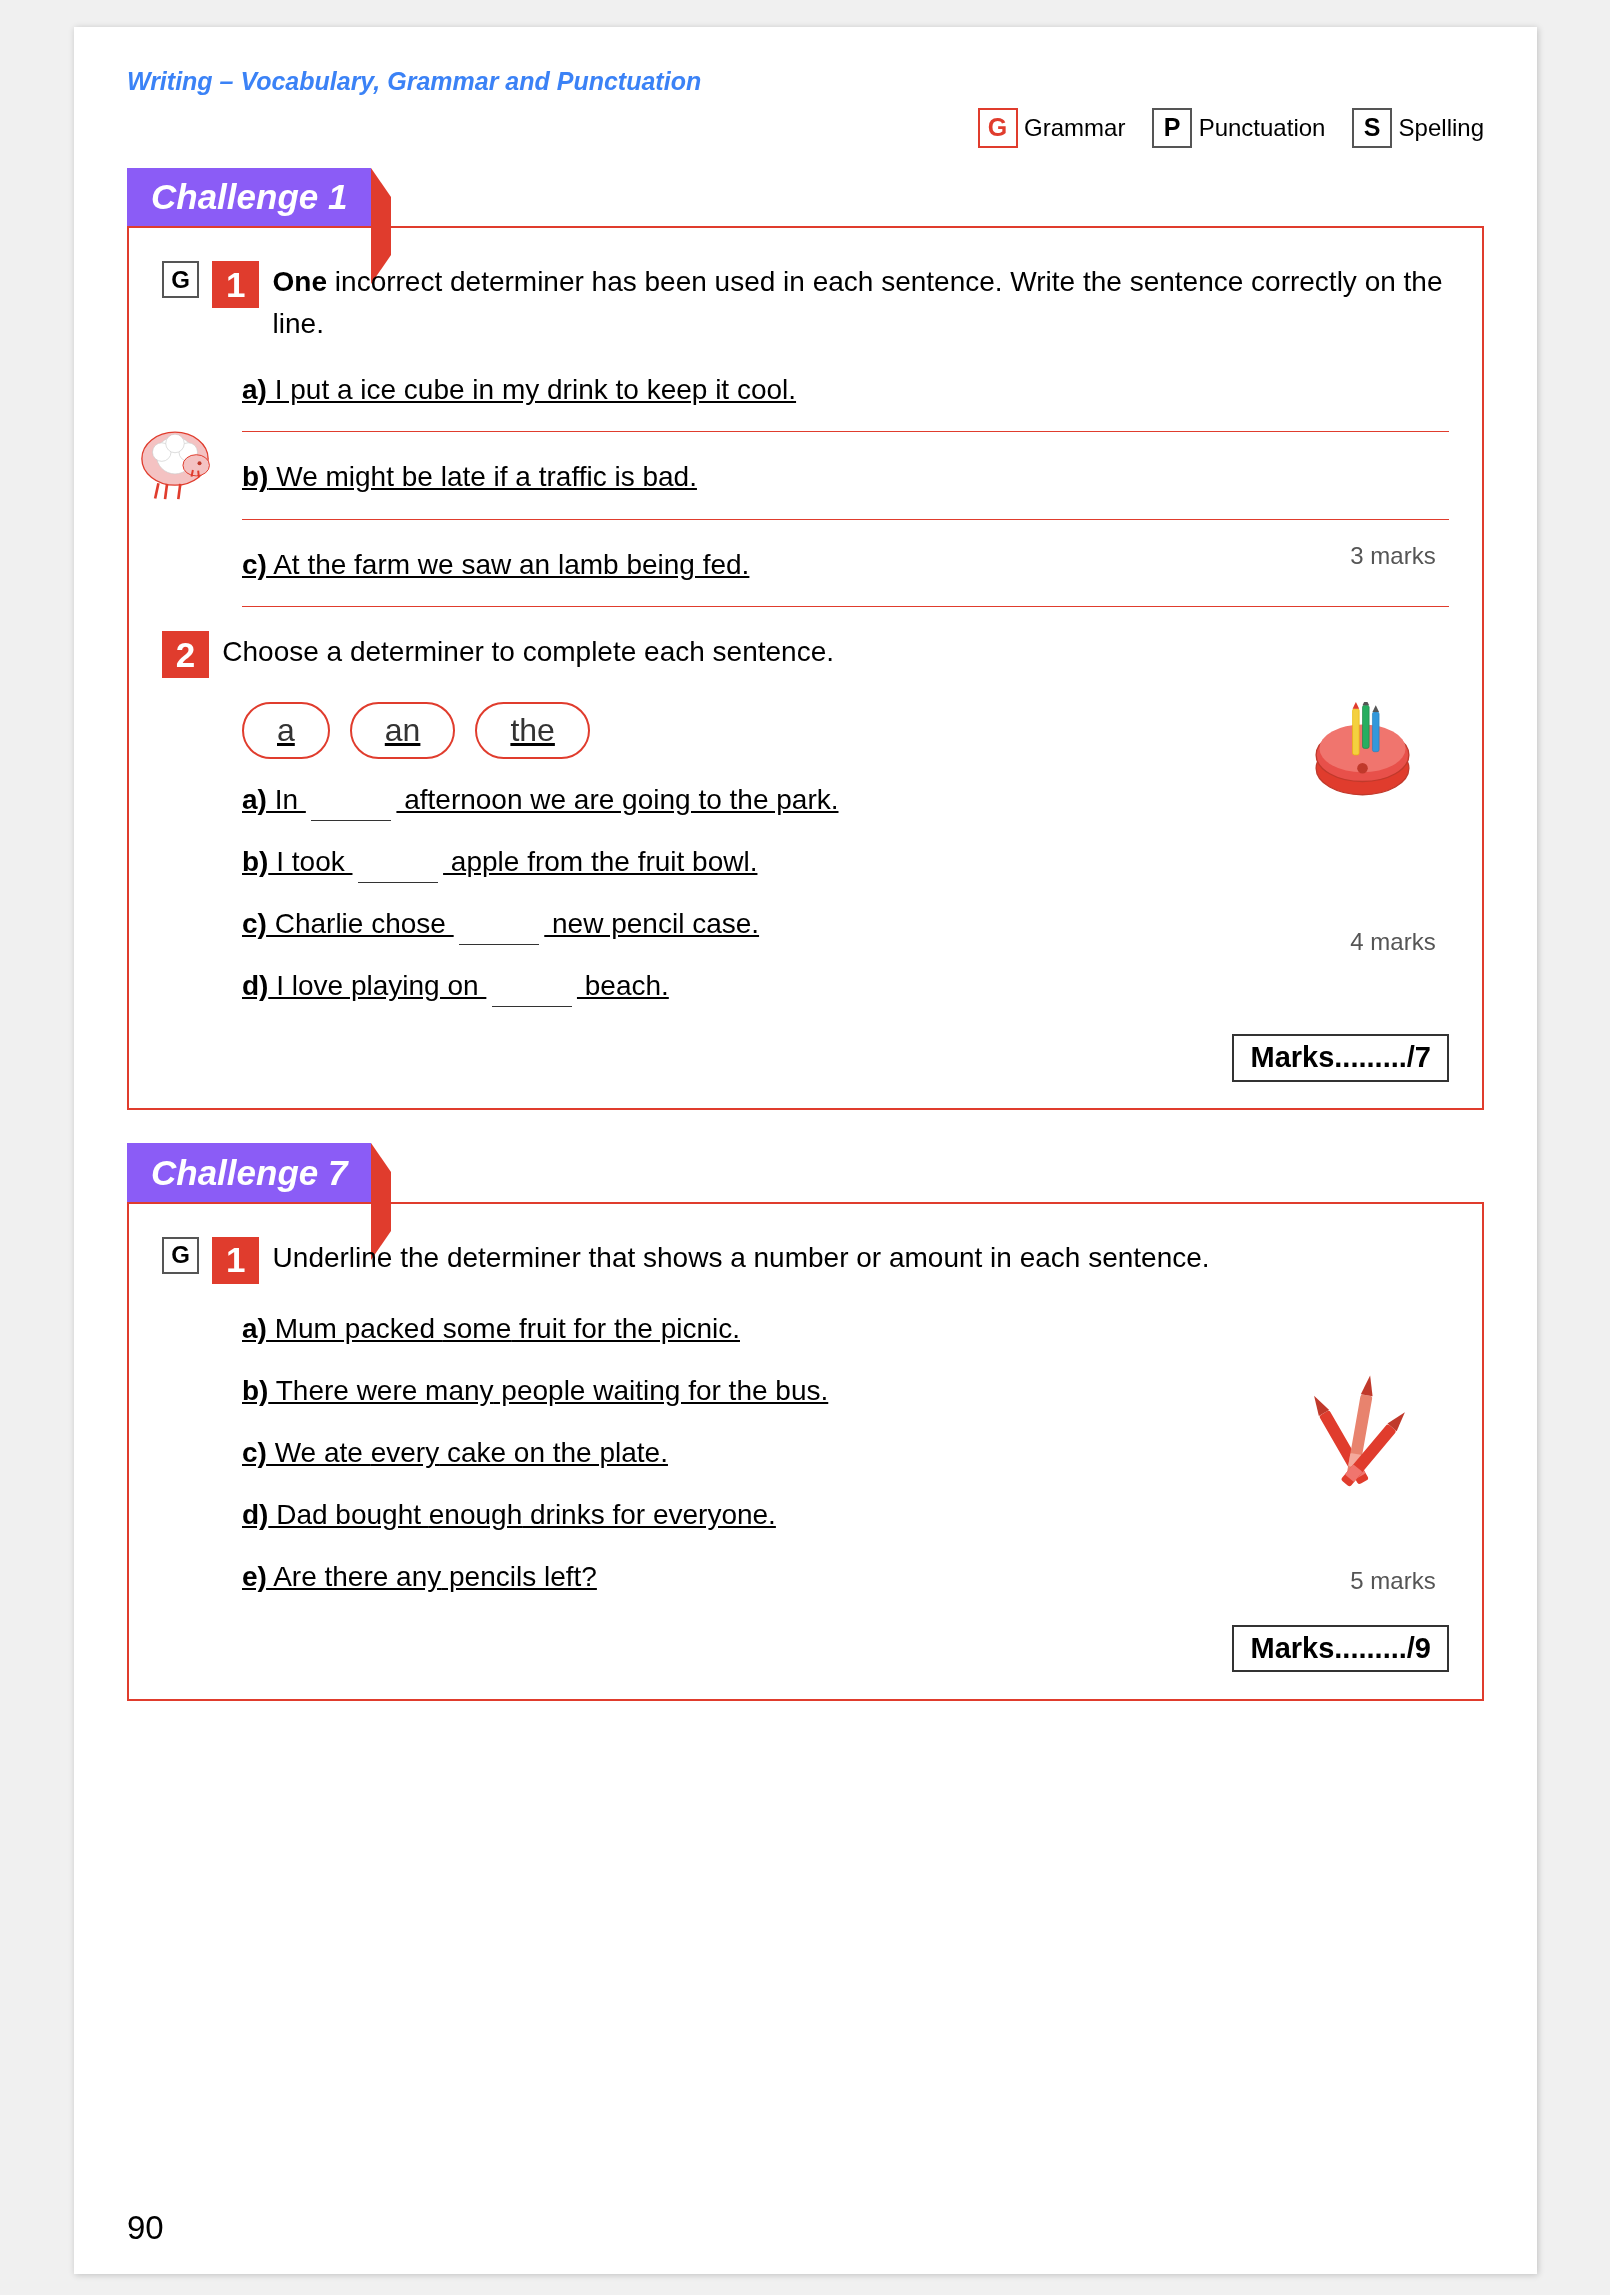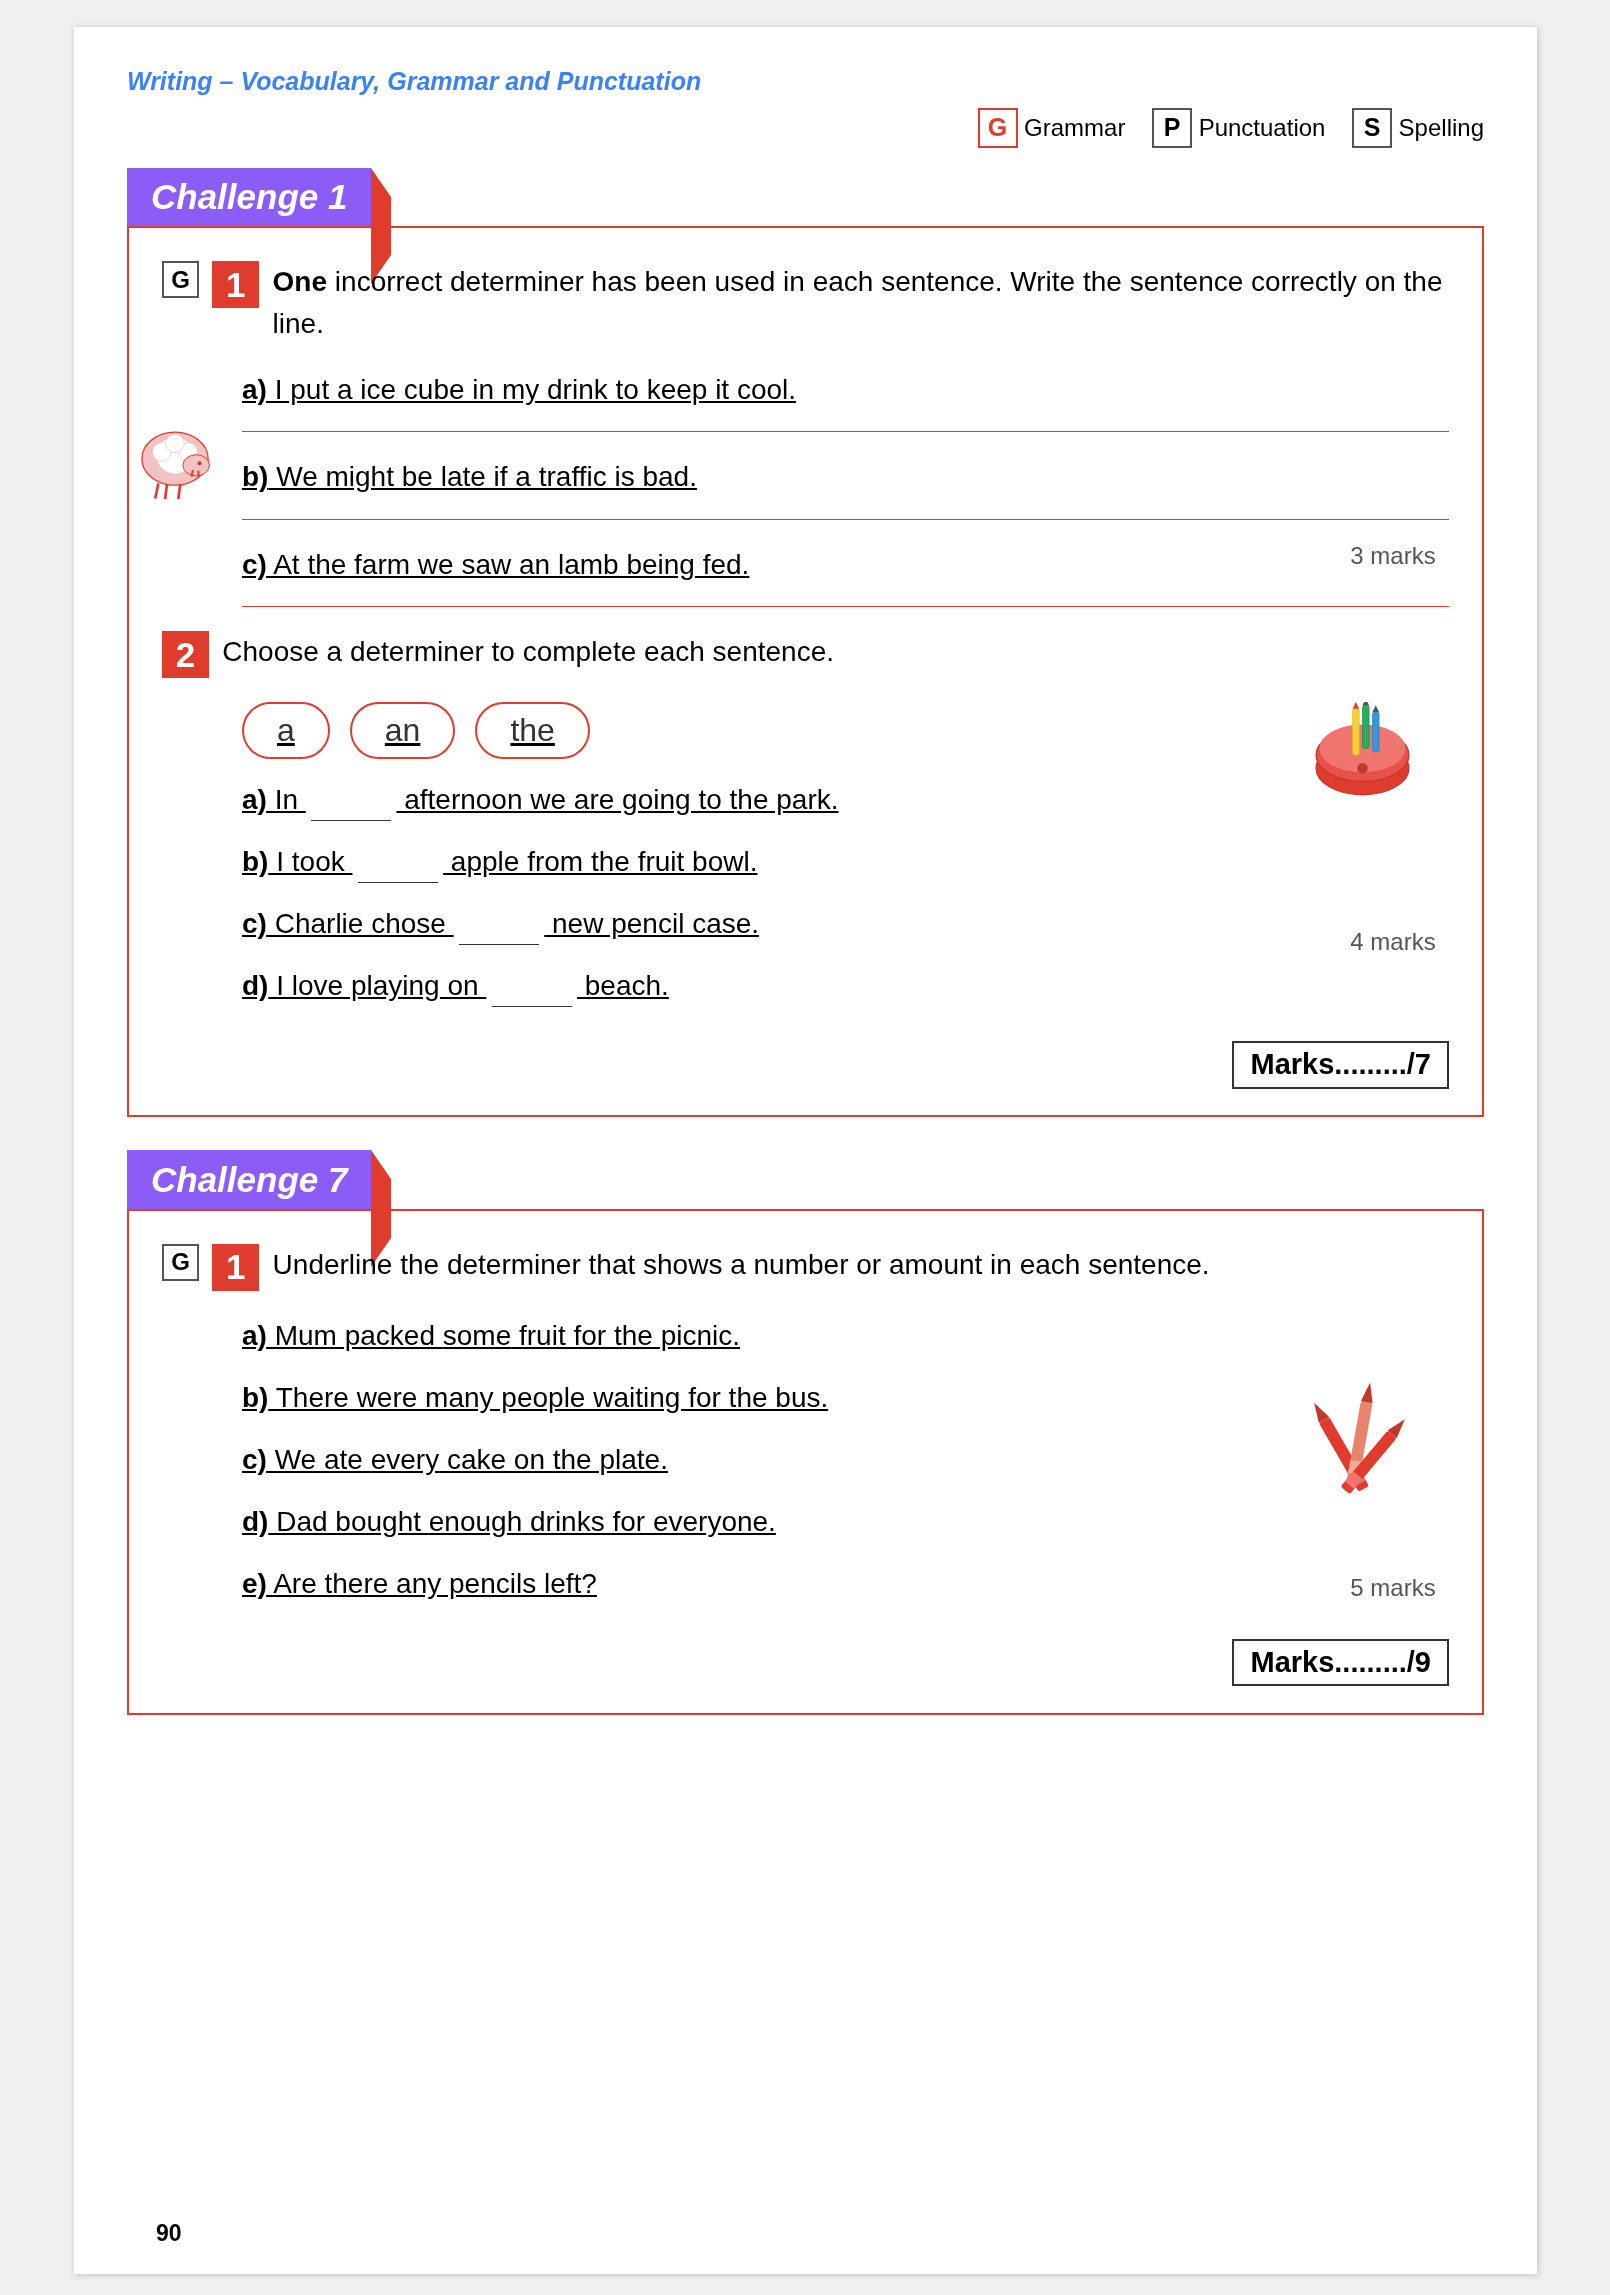--- a/index.html
+++ b/index.html
@@ -182,30 +182,29 @@
       font-size: 24px;
       color: #555;
     }
     .marks-total-box {
       border: 2px solid #333;
       padding: 5.3px 16px;
       font-size: 29px;
       font-weight: bold;
       text-align: center;
       float: right;
-      margin-top: 14px;
+      margin-top: 7px;
     }
     
     .page-num {
       position: absolute;
       bottom: 26.6px;
       left: 53px;
-      font-size: 23px;
-      font-weight: bold;
-      margin-left: 29px;
+      font-size: 33px;
+      font-weight: normal;
     }
     .section-wrapper {
       position: relative;
       text-decoration: underline;
     }
     .clearfix::after {
       content: '';
       display: block;
       clear: both;
     }

